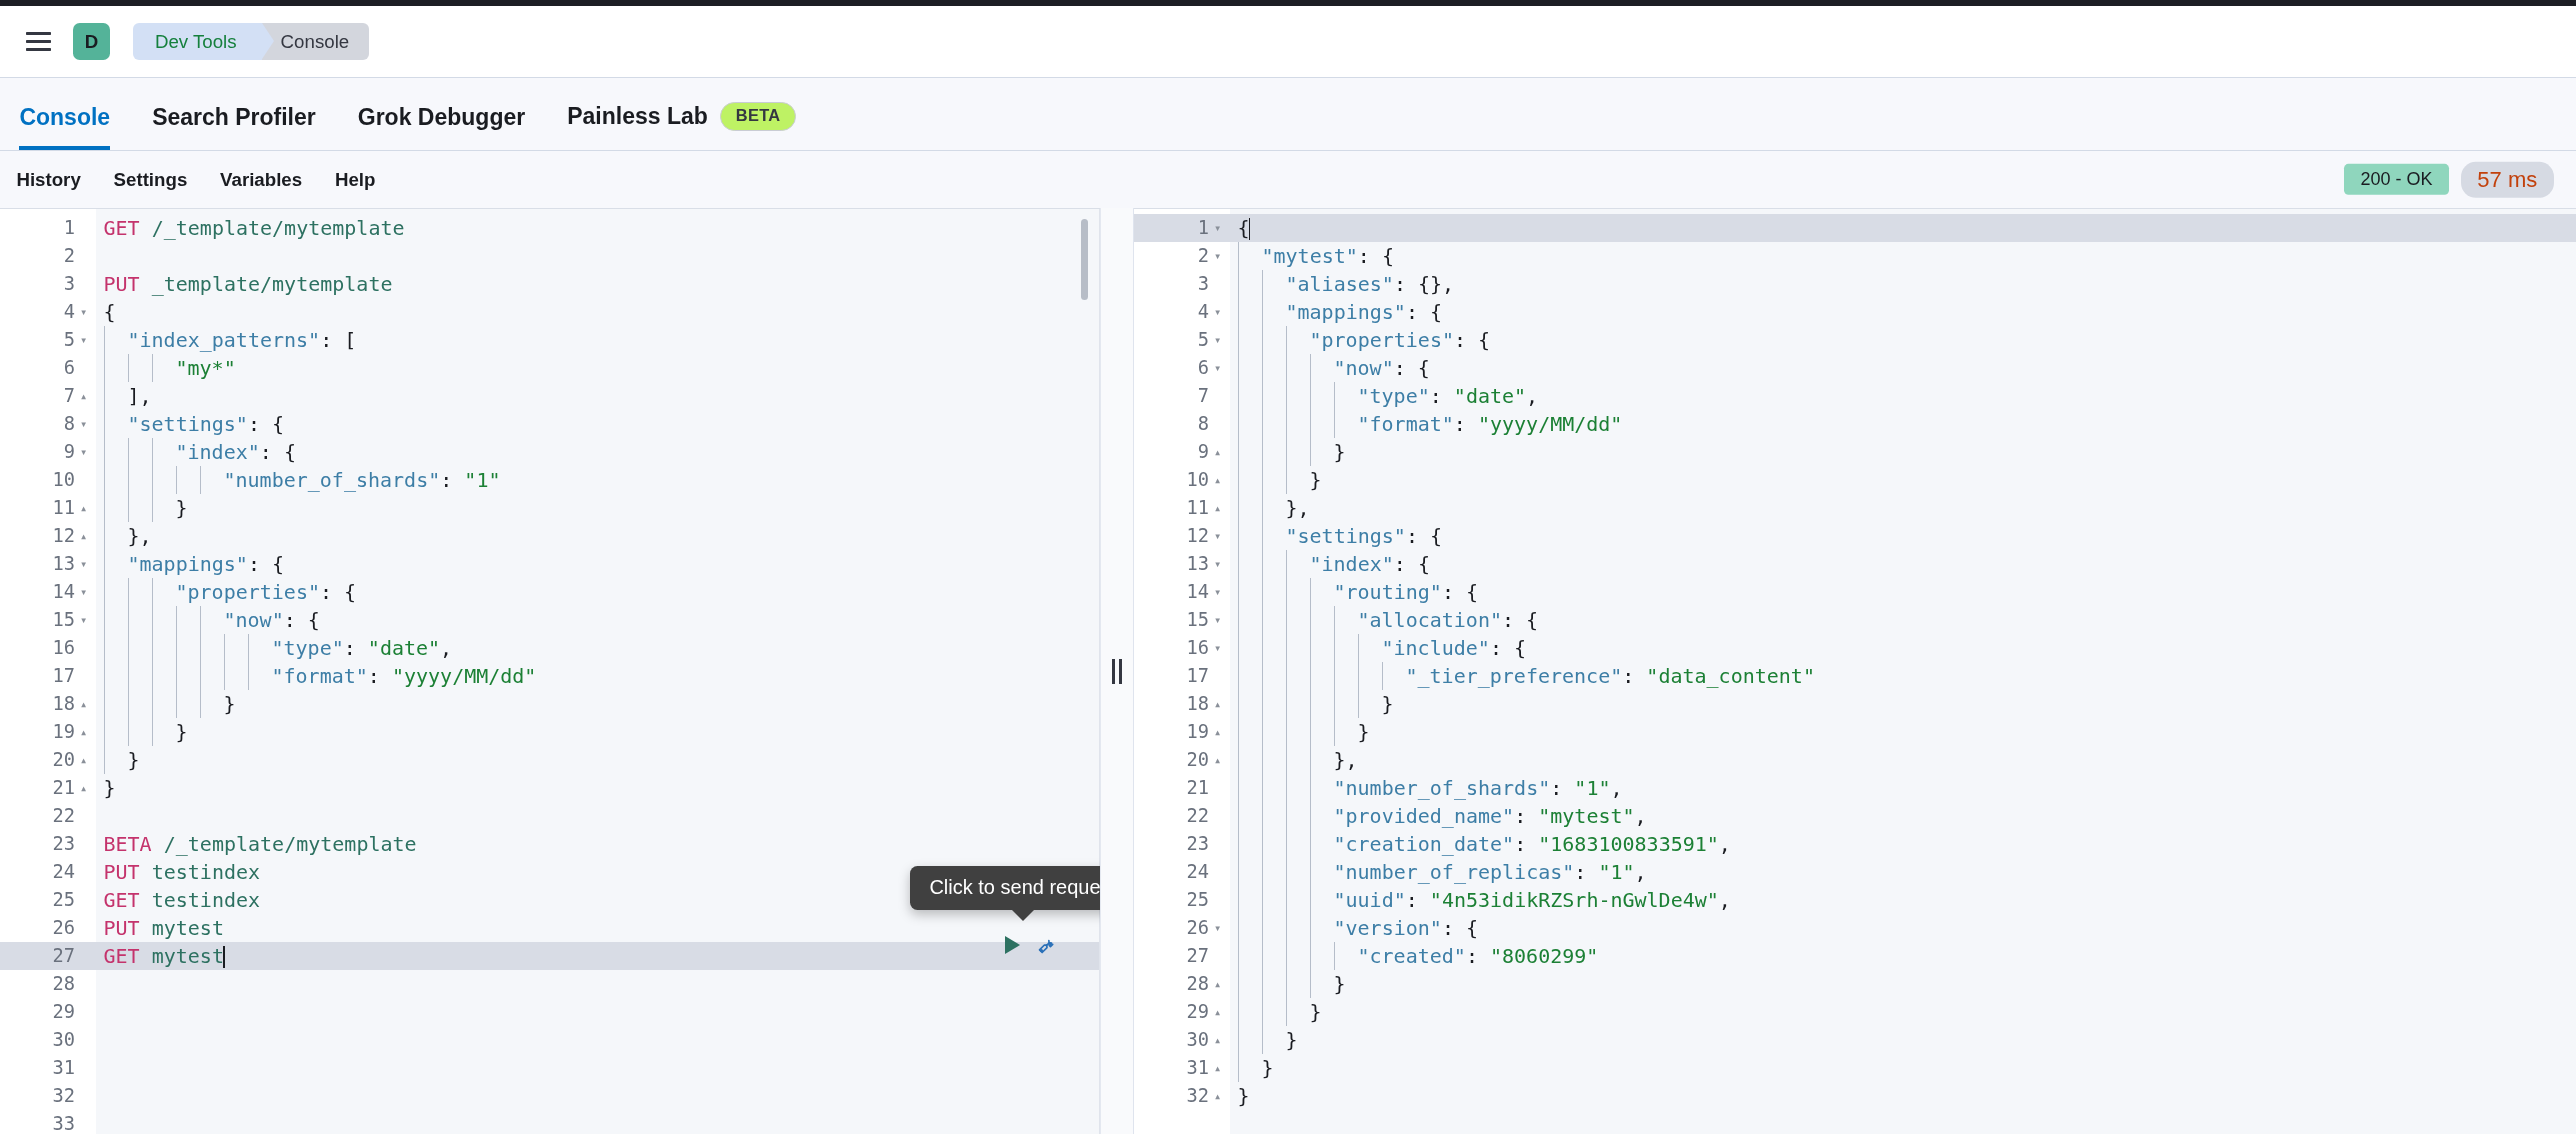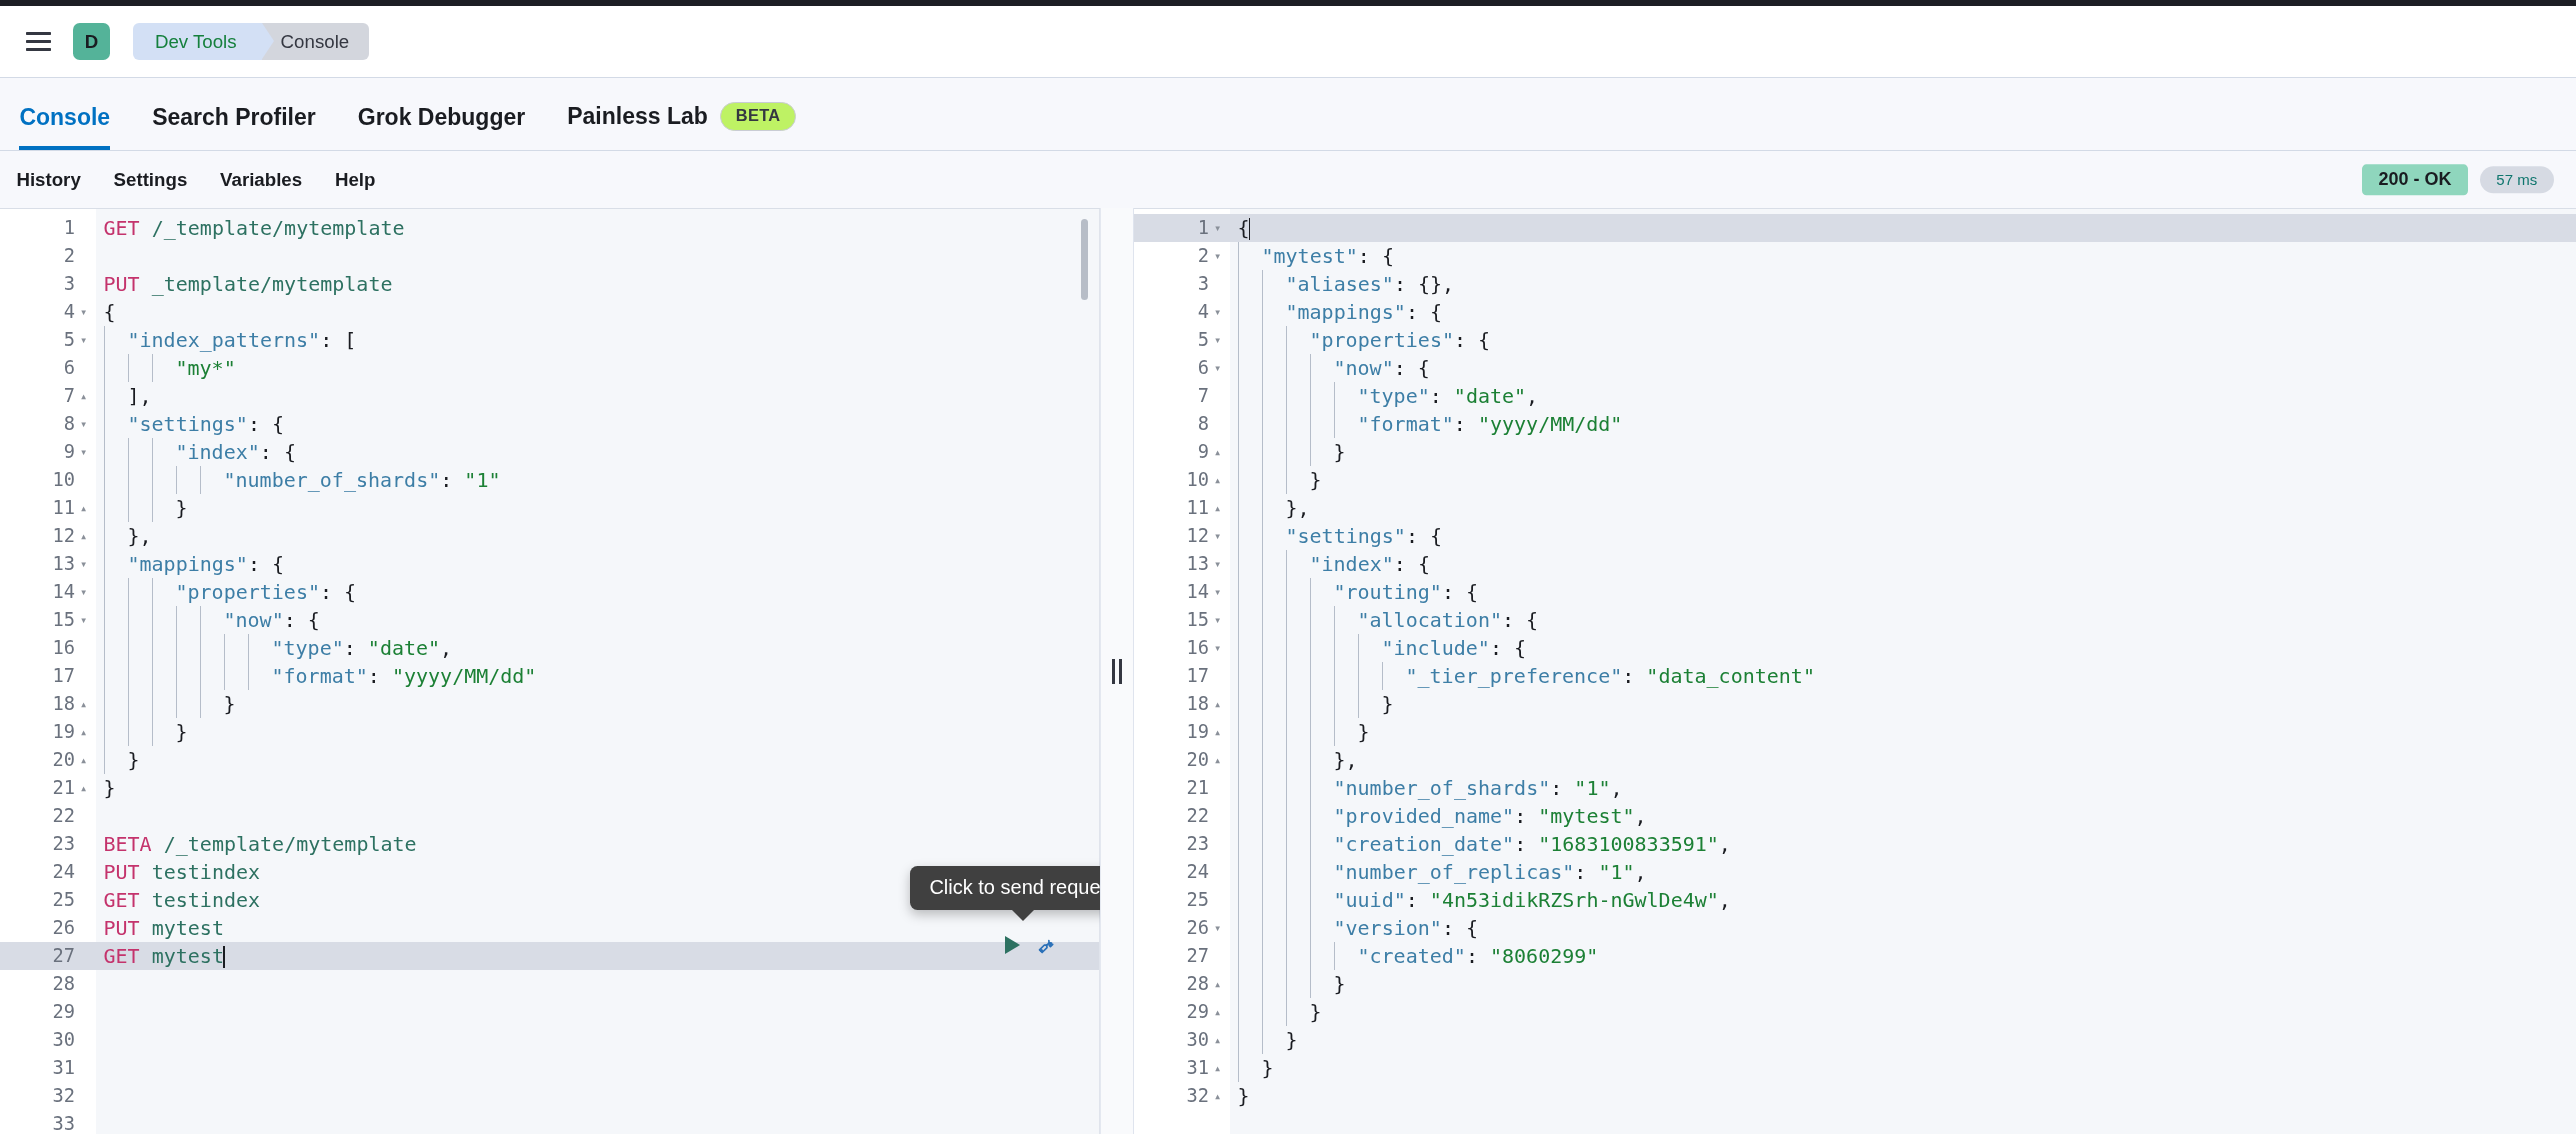--- a/index.html
+++ b/index.html
@@ -137,29 +137,29 @@
   .status-group {
     position: absolute;
     right: 22.4px; top: 50%;
     transform: translateY(-50%);
     display: flex; align-items: center; gap: 12px;
   }
   .badge-status {
     background: #8fd6bd;
     color: #1a1c21;
     font-size: 18px;
-    font-weight: 700;
+    font-weight: 400;
     padding: 5.2px 16.4px;
     border-radius: 4.5px;
     white-space: nowrap;
   }
   .badge-time {
     background: #d6dae3;
-    color: #0f766e;
-    font-size: 15px;
+    color: #c2410c;
+    font-size: 22px;
     padding: 5.2px 16.4px;
     border-radius: 15px;
     white-space: nowrap;
   }
 
   
   .split {
     display: flex;
     height: calc(1134px - 6px - 72px - 73px - 57px);
     width: 100%;

